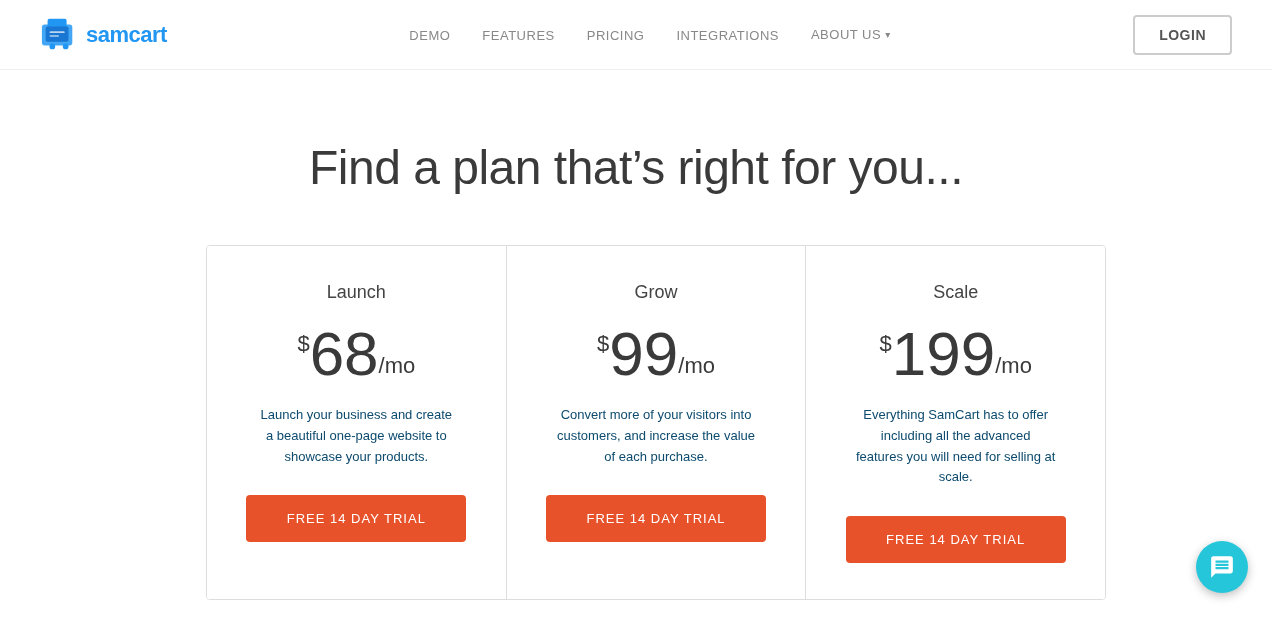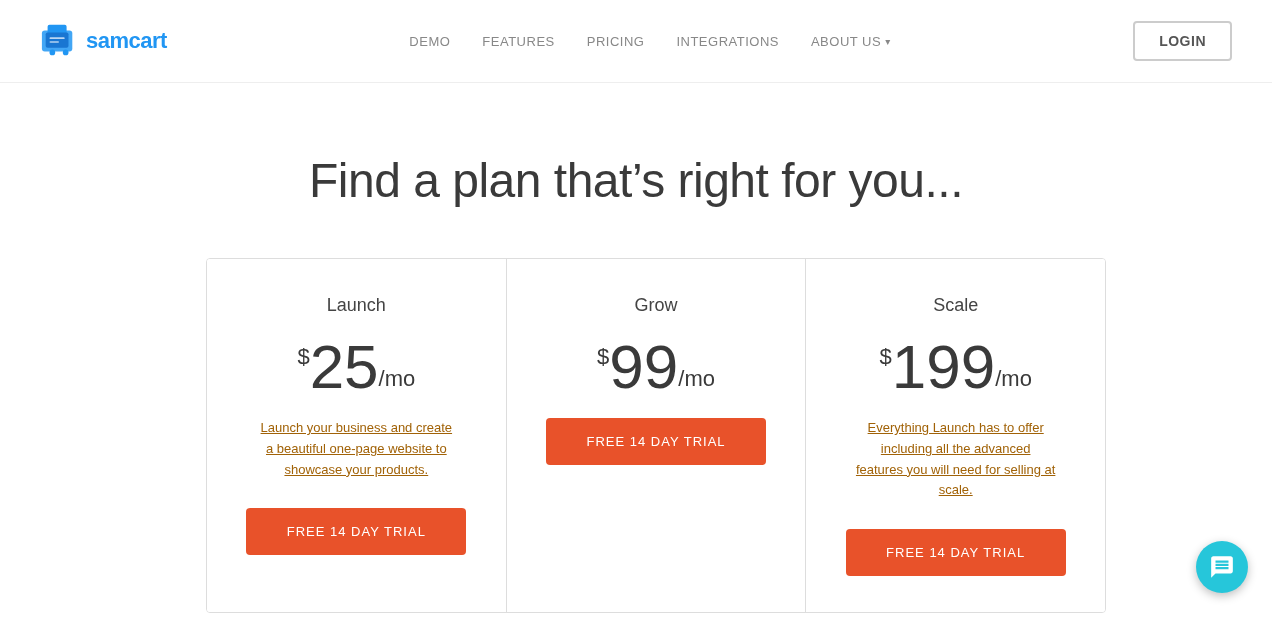--- a/index.html
+++ b/index.html
@@ -4,21 +4,21 @@
   <style>
     * { margin: 0; padding: 0; box-sizing: border-box; }
     body { font-family: 'Helvetica Neue', Arial, sans-serif; background: #fff; color: #333; }
 
     
     nav {
       display: flex;
       align-items: center;
       justify-content: space-between;
       padding: 16px 40px;
-      height: 83px;
+      height: 70px;
       border-bottom: 1px solid #eee;
     }
     .nav-logo {
       display: flex;
       align-items: center;
       gap: 8px;
       text-decoration: none;
     }
     .nav-logo-icon {
       width: 38px; height: 38px;
@@ -144,25 +144,24 @@
     }
     .plan-price .per-mo {
       font-size: 22px;
       font-weight: 300;
       color: #3a3a3a;
       align-self: flex-end;
       margin-bottom: 6px;
     }
     .plan-description {
       font-size: 13px;
-      color: #a16207;
+      color: #0c4a6e;
       line-height: 1.6;
       margin-bottom: 28px;
       max-width: 200px;
-      text-decoration: underline;
     }
     .btn-trial {
       display: block;
       width: 100%;
       max-width: 220px;
       padding: 16px 10px;
       background: #e8522a;
       color: #fff;
       font-size: 13px;
       font-weight: 400;
@@ -254,45 +253,46 @@
   <h1>Find a plan that’s right for you...</h1>
 </section>
 
 <section class="pricing-section">
   <div class="pricing-wrapper">
 
     <div class="plan-card">
       <div class="plan-name">Launch</div>
       <div class="plan-price">
         <span class="dollar">$</span>
-        <span class="amount">25</span>
+        <span class="amount">68</span>
         <span class="per-mo">/mo</span>
       </div>
       <p class="plan-description">Launch your business and create a beautiful one-page website to showcase your products.</p>
       <button class="btn-trial">FREE 14 DAY TRIAL</button>
     </div>
 
     <div class="plan-card">
       <div class="plan-name">Grow</div>
       <div class="plan-price">
         <span class="dollar">$</span>
         <span class="amount">99</span>
         <span class="per-mo">/mo</span>
       </div>
+      <p class="plan-description">Convert more of your visitors into customers, and increase the value of each purchase.</p>
       <button class="btn-trial">FREE 14 DAY TRIAL</button>
     </div>
 
     <div class="plan-card">
       <div class="plan-name">Scale</div>
       <div class="plan-price">
         <span class="dollar">$</span>
         <span class="amount">199</span>
         <span class="per-mo">/mo</span>
       </div>
-      <p class="plan-description">Everything Launch has to offer including all the advanced features you will need for selling at scale.</p>
+      <p class="plan-description">Everything SamCart has to offer including all the advanced features you will need for selling at scale.</p>
       <button class="btn-trial">FREE 14 DAY TRIAL</button>
     </div>
 
   </div>
 </section>
 
 <div class="bottom-bar"></div>
 
 <div class="chat-bubble">
   <svg viewBox="0 0 24 24" xmlns="http://www.w3.org/2000/svg">

